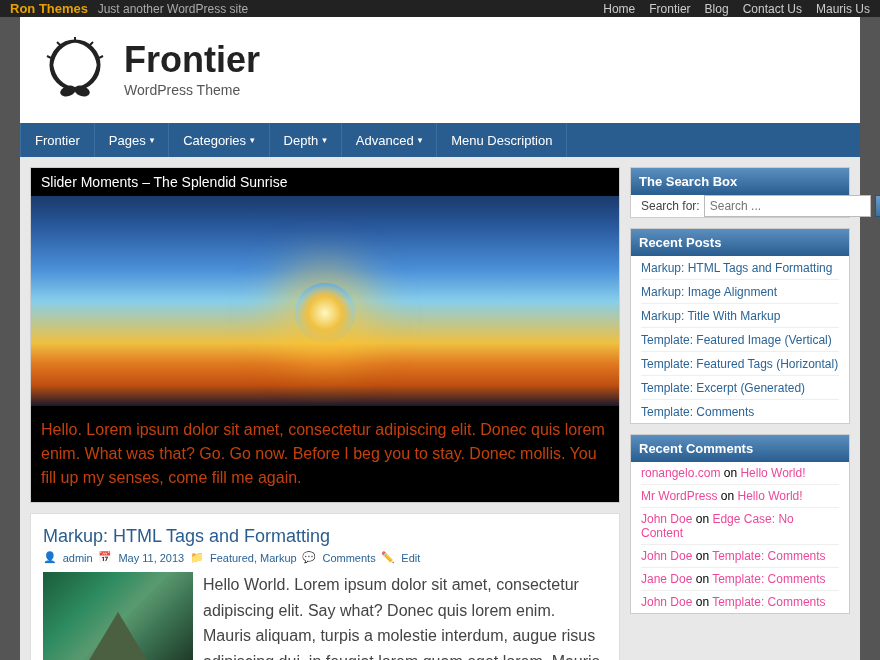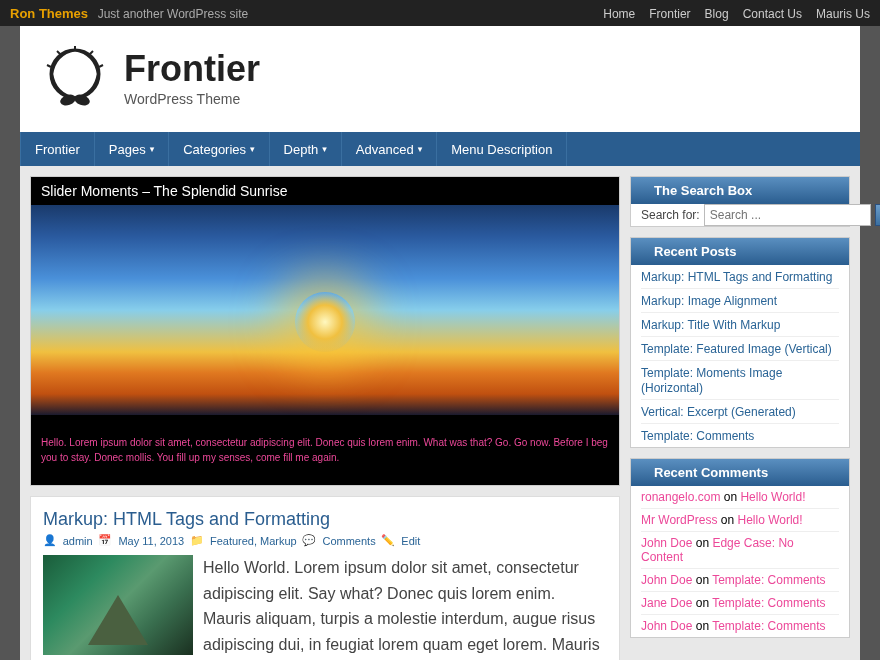--- a/index.html
+++ b/index.html
@@ -6,21 +6,21 @@
     body { font-family: Arial, sans-serif; font-size: 13px; background: #555; }
 
     
     #top-bar {
       background: #222;
       color: #ccc;
       display: flex;
       align-items: center;
       justify-content: space-between;
       padding: 0 10px;
-      height: 26px;
+      height: 17px;
     }
     #top-bar .site-title { color: #e8a000; font-weight: bold; font-size: 13px; }
     #top-bar .tagline { color: #aaa; font-size: 12px; margin-left: 6px; }
     #top-bar nav a {
       color: #ccc; text-decoration: none; font-size: 12px; margin-left: 14px;
     }
 
     
     #wrapper {
       width: 840px;
@@ -102,23 +102,23 @@
       bottom: 30%;
       left: 50%;
       transform: translateX(-50%);
       width: 60px; height: 60px;
       background: radial-gradient(circle, #fff8c0 0%, #f0c040 40%, transparent 70%);
       border-radius: 50%;
       box-shadow: 0 0 40px 20px rgba(255,200,50,0.5);
     }
     #slider .slider-caption {
       background: rgba(0,0,0,0.6);
-      color: #ec4899;
-      font-size: 10px;
-      padding: 20px 10px;
+      color: #c2410c;
+      font-size: 16px;
+      padding: 12px 10px;
       line-height: 1.5;
     }
 
     
     .post-card {
       background: #fff;
       border: 1px solid #ddd;
       padding: 12px;
     }
     .post-title { font-size: 18px; color: #2a5d8f; margin-bottom: 4px; }
@@ -154,21 +154,21 @@
     .widget {
       margin-bottom: 10px;
       border: 1px solid #ccc;
       background: #fff;
     }
     .widget-title {
       background: linear-gradient(180deg, #5a8fc0, #2a5d8f);
       color: #fff;
       font-size: 13px;
       font-weight: bold;
-      padding: 6px 23px;
+      padding: 6px 8px;
     }
     .widget-body { padding: 0 10px; }
 
     
     .search-row { display: flex; align-items: center; gap: 4px; font-size: 12px; }
     .search-label { color: #444; white-space: nowrap; }
     .search-input {
       flex: 1; border: 1px solid #bbb; padding: 3px 5px; font-size: 12px;
       color: #0c4a6e;
     }
@@ -288,22 +288,22 @@
 
       <div class="widget">
         <div class="widget-title">Recent Posts</div>
         <div class="widget-body">
           <ul class="recent-list">
 
           <li><a href="#">Markup: HTML Tags and Formatting</a></li>
               <li><a href="#">Markup: Image Alignment</a></li>
               <li><a href="#">Markup: Title With Markup</a></li>
               <li><a href="#">Template: Featured Image (Vertical)</a></li>
-              <li><a href="#">Template: Moments Image (Horizontal)</a></li>
-              <li><a href="#">Vertical: Excerpt (Generated)</a></li>
+              <li><a href="#">Template: Featured Tags (Horizontal)</a></li>
+              <li><a href="#">Template: Excerpt (Generated)</a></li>
               <li><a href="#">Template: Comments</a></li>
             </ul>
         </div>
       </div>
 
       <div class="widget">
         <div class="widget-title">Recent Comments</div>
         <div class="widget-body">
           <ul class="comments-list">
 

